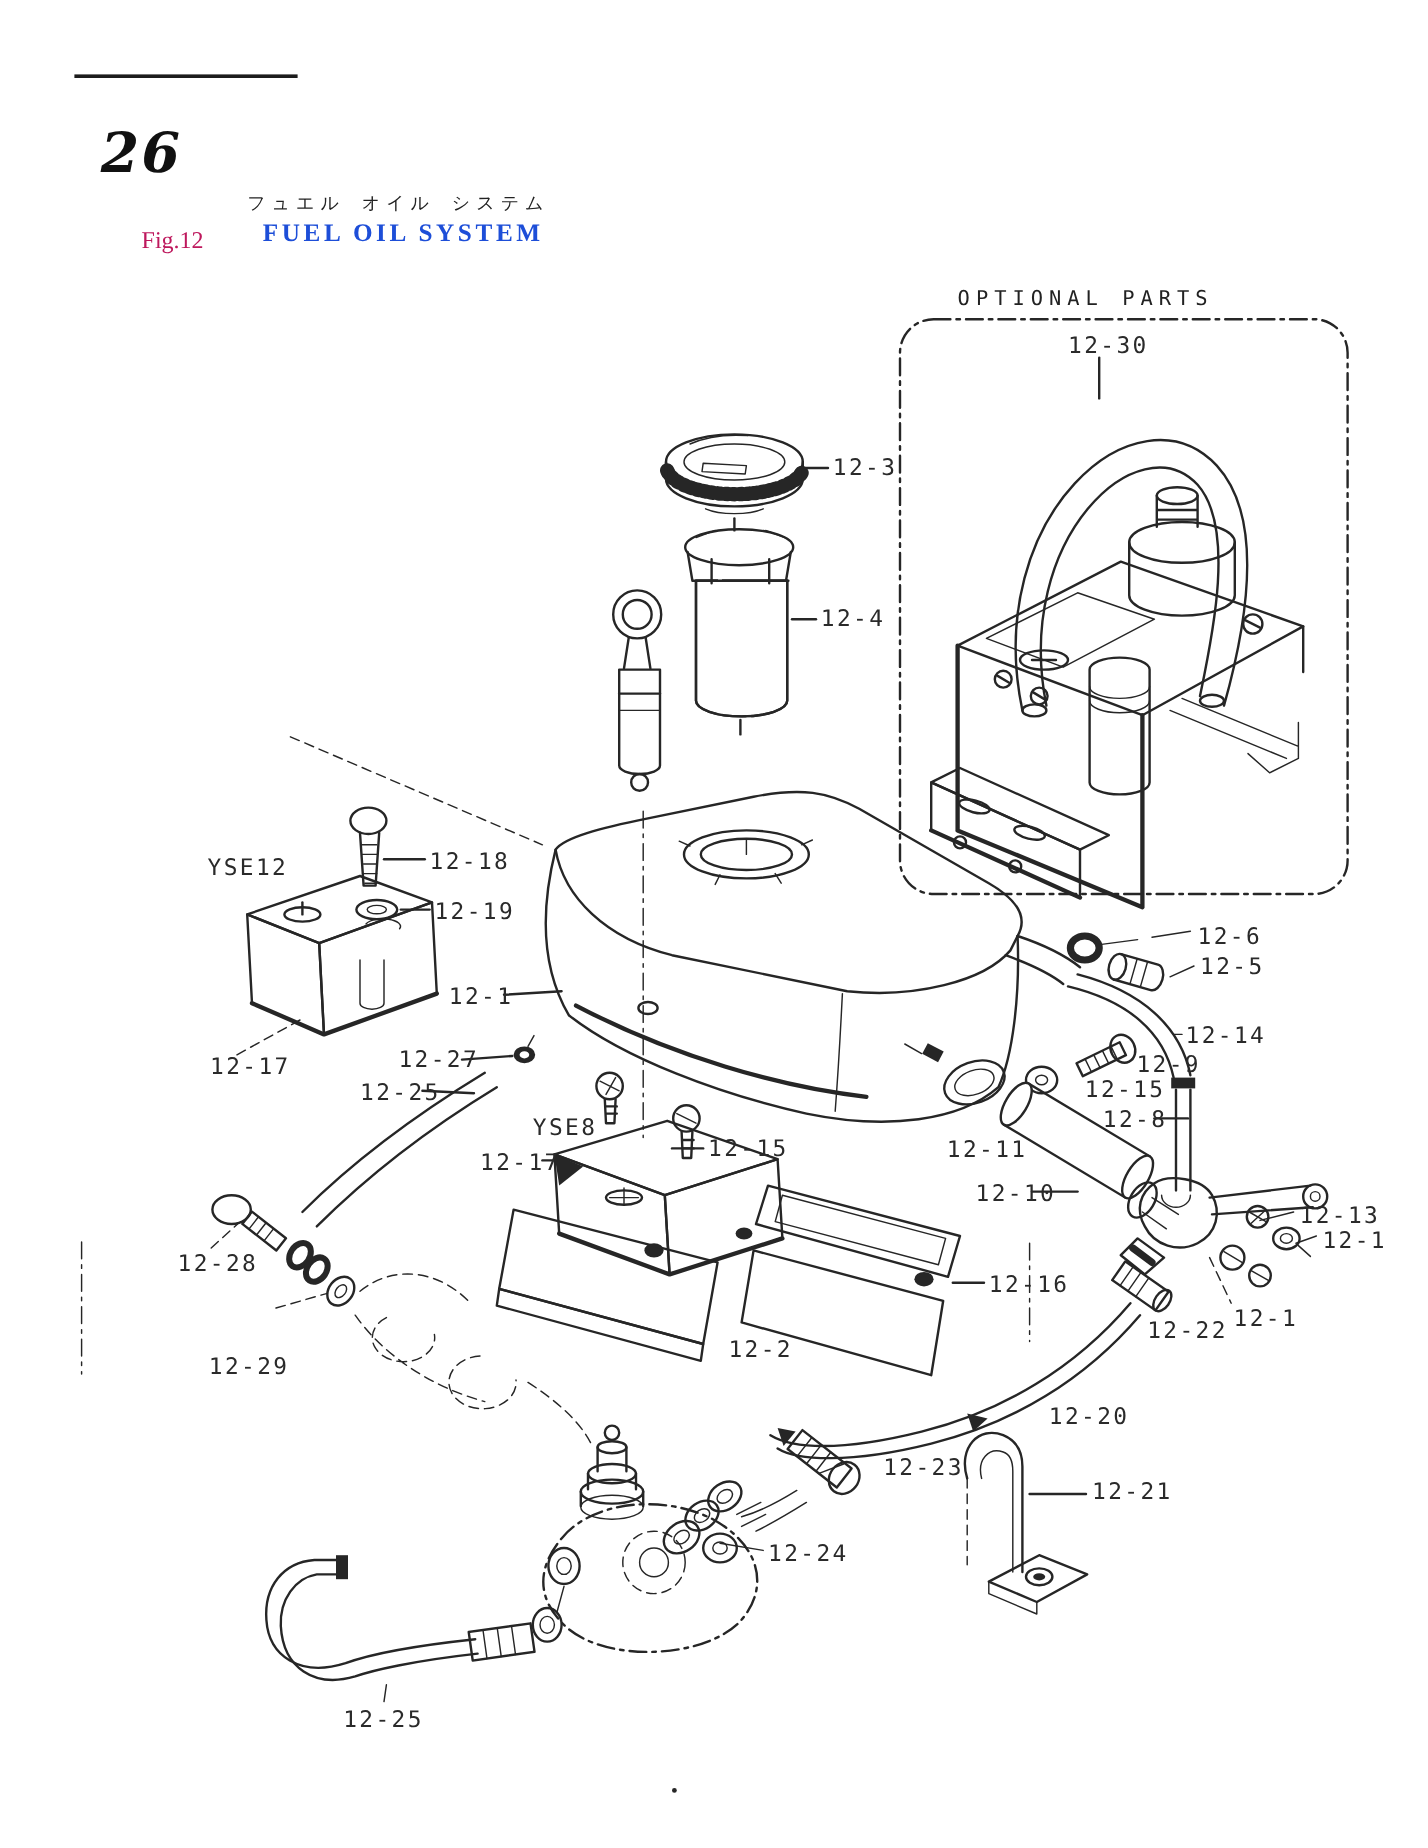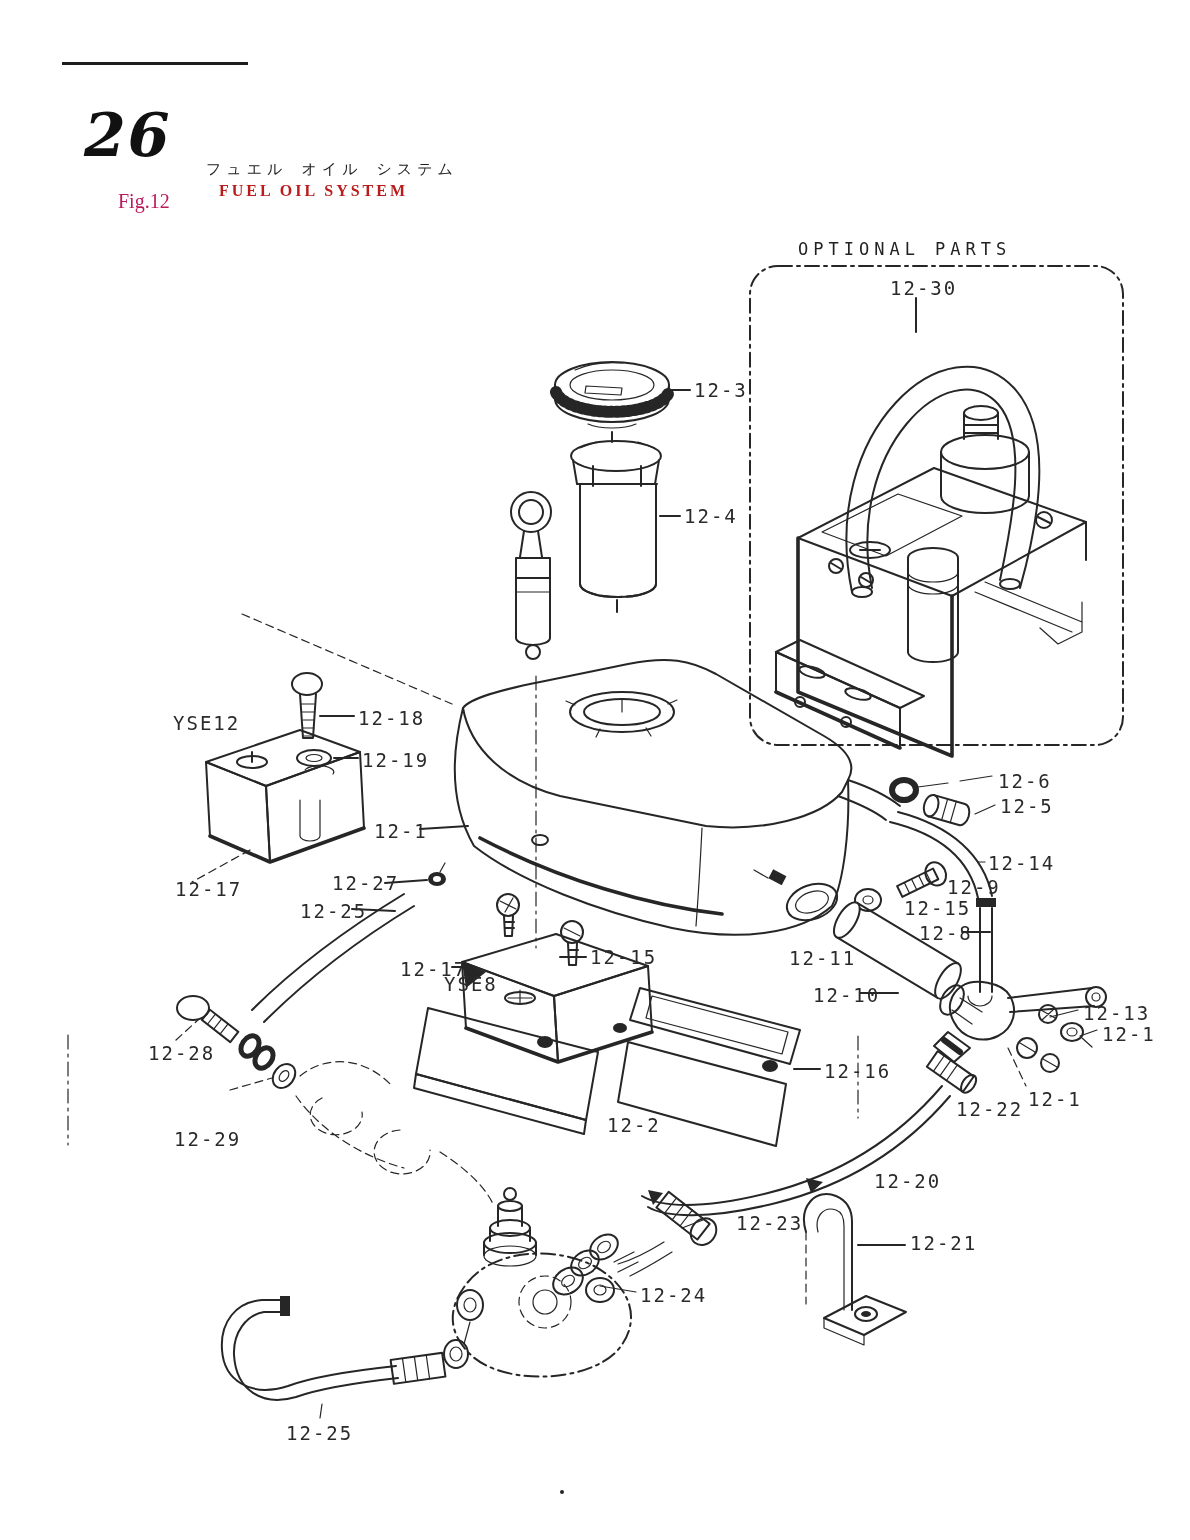--- a/index.html
+++ b/index.html
@@ -8,26 +8,26 @@
   svg{position:absolute;left:0;top:0;}
   svg *{stroke:#262626;fill:none;stroke-width:2;stroke-linecap:round;stroke-linejoin:round;}
   svg .fill{fill:#262626;stroke:none;}
   svg .wfill{fill:#ffffff;}
   svg .thick{stroke-width:3.6;}
   svg .thin{stroke-width:1.2;}
   svg .dash{stroke-dasharray:8 5;}
   svg .dd{stroke-dasharray:14 5 3 5;}
   .plabel{position:absolute;white-space:pre;font-size:19px;letter-spacing:2px;color:#2a2a2a;}
   .page-number{position:absolute;left:84px;top:100px;font-family:"DejaVu Serif",serif;
-        font-size:60px;font-weight:bold;font-style:italic;color:#111;letter-spacing:2px;}
+        font-size:46px;font-weight:bold;font-style:italic;color:#111;letter-spacing:2px;}
   .caption-jp{position:absolute;left:206px;top:160px;font-size:15px;letter-spacing:5px;color:#222;}
   .fig-label{position:absolute;left:118px;top:190px;font-family:"Liberation Serif",serif;
         font-size:20px;color:#be185d;}
   .fig-title{position:absolute;left:219px;top:182px;font-family:"Liberation Serif",serif;
-        font-size:16px;font-weight:bold;letter-spacing:3px;color:#b91c1c;}
+        font-size:21px;font-weight:bold;letter-spacing:3px;color:#1d4ed8;}
   .optional-title{position:absolute;left:798px;top:239px;font-size:17px;letter-spacing:5px;color:#222;}
   .top-rule{position:absolute;left:62px;top:62px;width:186px;height:3px;background:#1c1c1c;}
 </style>
 </head>
 <body>
 
 <div class="page">
 
   <div class="top-rule"></div>
   <div class="page-number">26</div>
@@ -358,21 +358,21 @@
       <span class="plabel" style="left: 890px; top: 277px;">12-30</span>
       <span class="plabel" style="left: 694px; top: 379px;">12-3</span>
       <span class="plabel" style="left: 684px; top: 505px;">12-4</span>
       <span class="plabel" style="left: 173px; top: 712px;">YSE12</span>
       <span class="plabel" style="left: 358px; top: 707px;">12-18</span>
       <span class="plabel" style="left: 362px; top: 749px;">12-19</span>
       <span class="plabel" style="left: 374px; top: 820px;">12-1</span>
       <span class="plabel" style="left: 175px; top: 878px;">12-17</span>
       <span class="plabel" style="left: 332px; top: 872px;">12-27</span>
       <span class="plabel" style="left: 300px; top: 900px;">12-25</span>
-      <span class="plabel" style="left: 444px; top: 929px; margin-top: 44px;">YSE8</span>
+      <span class="plabel" style="left: 444px; top: 929px;">YSE8</span>
       <span class="plabel" style="left: 590px; top: 946px;">12-15</span>
       <span class="plabel" style="left: 400px; top: 958px;">12-17</span>
       <span class="plabel" style="left: 998px; top: 770px;">12-6</span>
       <span class="plabel" style="left: 1000px; top: 795px; text-align: right;">12-5</span>
       <span class="plabel" style="left: 988px; top: 852px;">12-14</span>
       <span class="plabel" style="left: 947px; top: 876px;">12-9</span>
       <span class="plabel" style="left: 904px; top: 897px;">12-15</span>
       <span class="plabel" style="left: 919px; top: 922px;">12-8</span>
       <span class="plabel" style="left: 789px; top: 947px;">12-11</span>
       <span class="plabel" style="left: 813px; top: 984px;">12-10</span>

